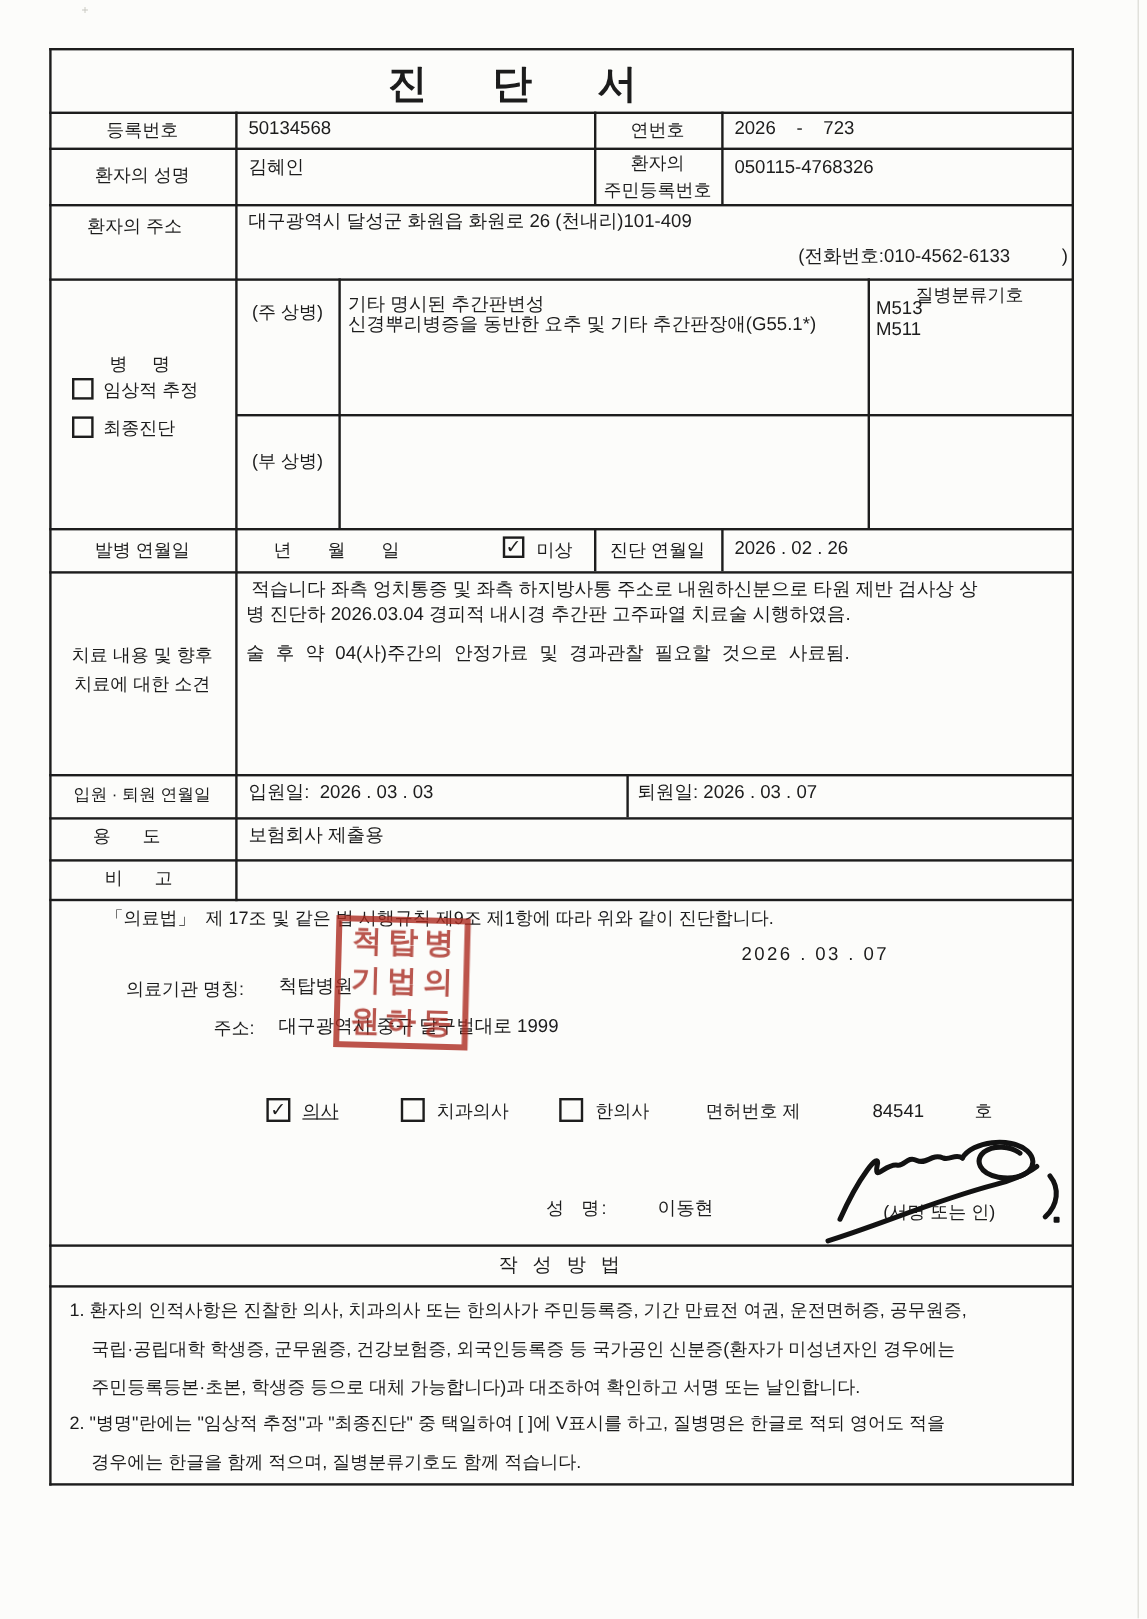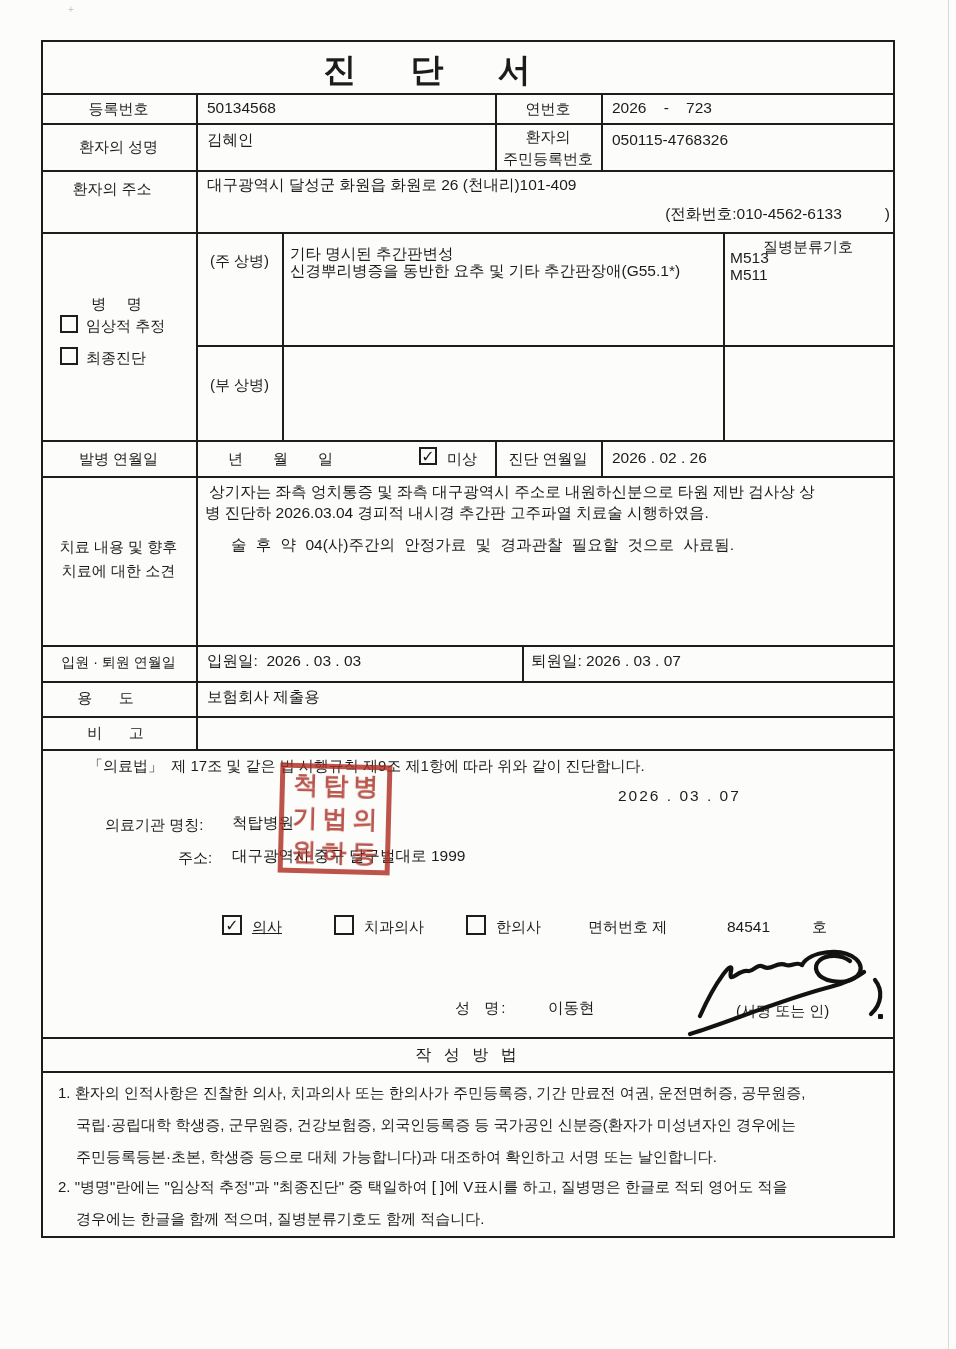--- a/index.html
+++ b/index.html
@@ -18,21 +18,21 @@
   .title { font-size:33px; font-weight:bold; letter-spacing:12px; }
   .val { font-size:15.5px; }
   .cb { position:absolute; width:18px; height:18px; border:2px solid #1d1d1d; background:#fcfcfa;
         display:flex; align-items:center; justify-content:center; font-size:16px; font-weight:bold; }
   .cb-lg { width:20px; height:20px; }
   .seal { position:absolute; left:279px; top:764px; width:112px; height:110px;
           border:5px solid rgba(173,42,31,0.8); transform:rotate(1.5deg);
           display:flex; flex-direction:column; justify-content:space-around; align-items:center;
           color:rgba(166,40,30,0.78); font-weight:bold; font-size:25px; line-height:1;
           letter-spacing:5px; text-indent:5px; filter:blur(0.4px); }
-  .wsp { word-spacing:5px;margin-left:26px; }
+  .wsp { word-spacing:5px; }
   .sig { position:absolute; left:678px; top:946px; }
   .dot { position:absolute; width:5px; height:5px; background:#111; border-radius:1px; }
 </style>
 </head>
 <body>
 
 <div class="page">
 
   <div class="faint" style="left:948px; top:0; width:1px; height:1349px;"></div>
   <div class="t" style="left:68px; top:4px; font-size:10px; color:#c9c9c2;">+</div>
@@ -101,21 +101,21 @@
   <div class="t" style="left:228px; top:450px;">년　　월　　일</div>
   <div class="cb" style="left:419px; top:447px;">
       <span>✓</span>
     </div>
   <div class="t" style="left:447px; top:450px;">미상</div>
   <div class="t c" style="left:495px; top:450px; width:106px;">진단 연월일</div>
   <div class="t val" style="left:612px; top:449px;">2026 . 02 . 26</div>
 
   <div class="t c" style="left:41px; top:538px; width:155px;">치료 내용 및 향후</div>
   <div class="t c" style="left:41px; top:562px; width:155px;">치료에 대한 소견</div>
-  <div class="t val" style="left:205px; top:483px;"> 상기자는 좌측 엉치통증 및 좌측 대구광역시 주소로 내원하신분으로 타원 제반 검사상 상</div>
+  <div class="t val" style="left:205px; top:483px;"> 적습니다 좌측 엉치통증 및 좌측 하지방사통 주소로 내원하신분으로 타원 제반 검사상 상</div>
   <div class="t val" style="left:205px; top:504px;">병 진단하 2026.03.04 경피적 내시경 추간판 고주파열 치료술 시행하였음.</div>
   <div class="t val wsp" style="left:205px; top:536px;">술 후 약 04(사)주간의 안정가료 및 경과관찰 필요할 것으로 사료됨.</div>
 
   <div class="t c" style="left:41px; top:654px; width:155px; font-size:14px;">입원 · 퇴원 연월일</div>
   <div class="t val" style="left:207px; top:652px;">입원일:  2026 . 03 . 03</div>
   <div class="t val" style="left:531px; top:652px;">퇴원일: 2026 . 03 . 07</div>
 
   <div class="t c" style="left:41px; top:689px; width:135px; letter-spacing:6px;">용  도</div>
   <div class="t val" style="left:207px; top:688px;">보험회사 제출용</div>
   <div class="t c" style="left:41px; top:724px; width:155px; letter-spacing:6px;">비  고</div>

